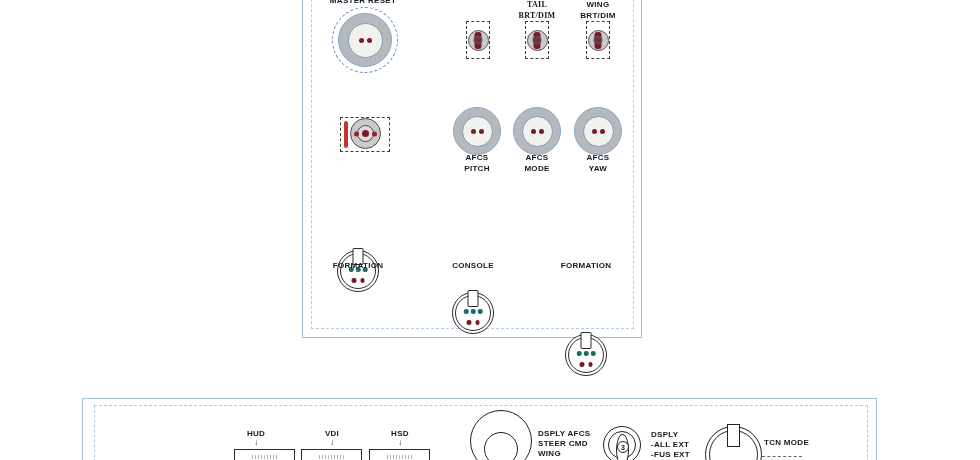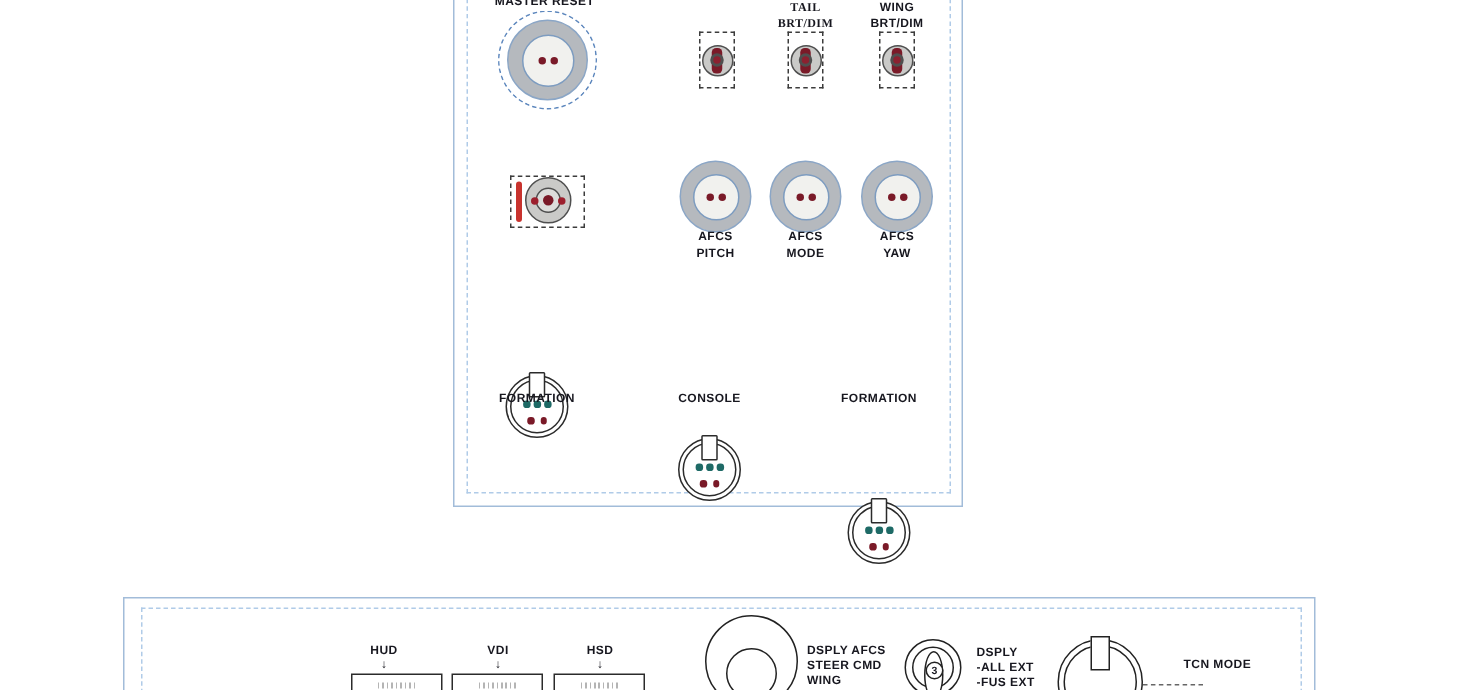--- a/index.html
+++ b/index.html
@@ -243,16 +243,16 @@
   </div>
   <div class="abs lbl lbl-left" style="left:651px;top:430px;line-height:10px;">
     <div>DSPLY</div>
     <div>-ALL EXT</div>
     <div>-FUS EXT</div>
   </div>
 
   <div class="abs circ oline" style="left:705px;top:426px;width:57px;height:57px;"></div>
   <div class="abs circ oline-thin" style="left:709px;top:430px;width:49px;height:49px;"></div>
   <div class="abs tcn-pointer" style="left:727px;top:424px;"></div>
-  <div class="abs lbl lbl-left" style="left:789px;top:438px;">TCN MODE</div>
+  <div class="abs lbl lbl-left" style="left:764px;top:438px;">TCN MODE</div>
   <div class="abs dash-frag" style="left:762px;top:456px;"></div>
 
 </div>
 
 </body></html>

